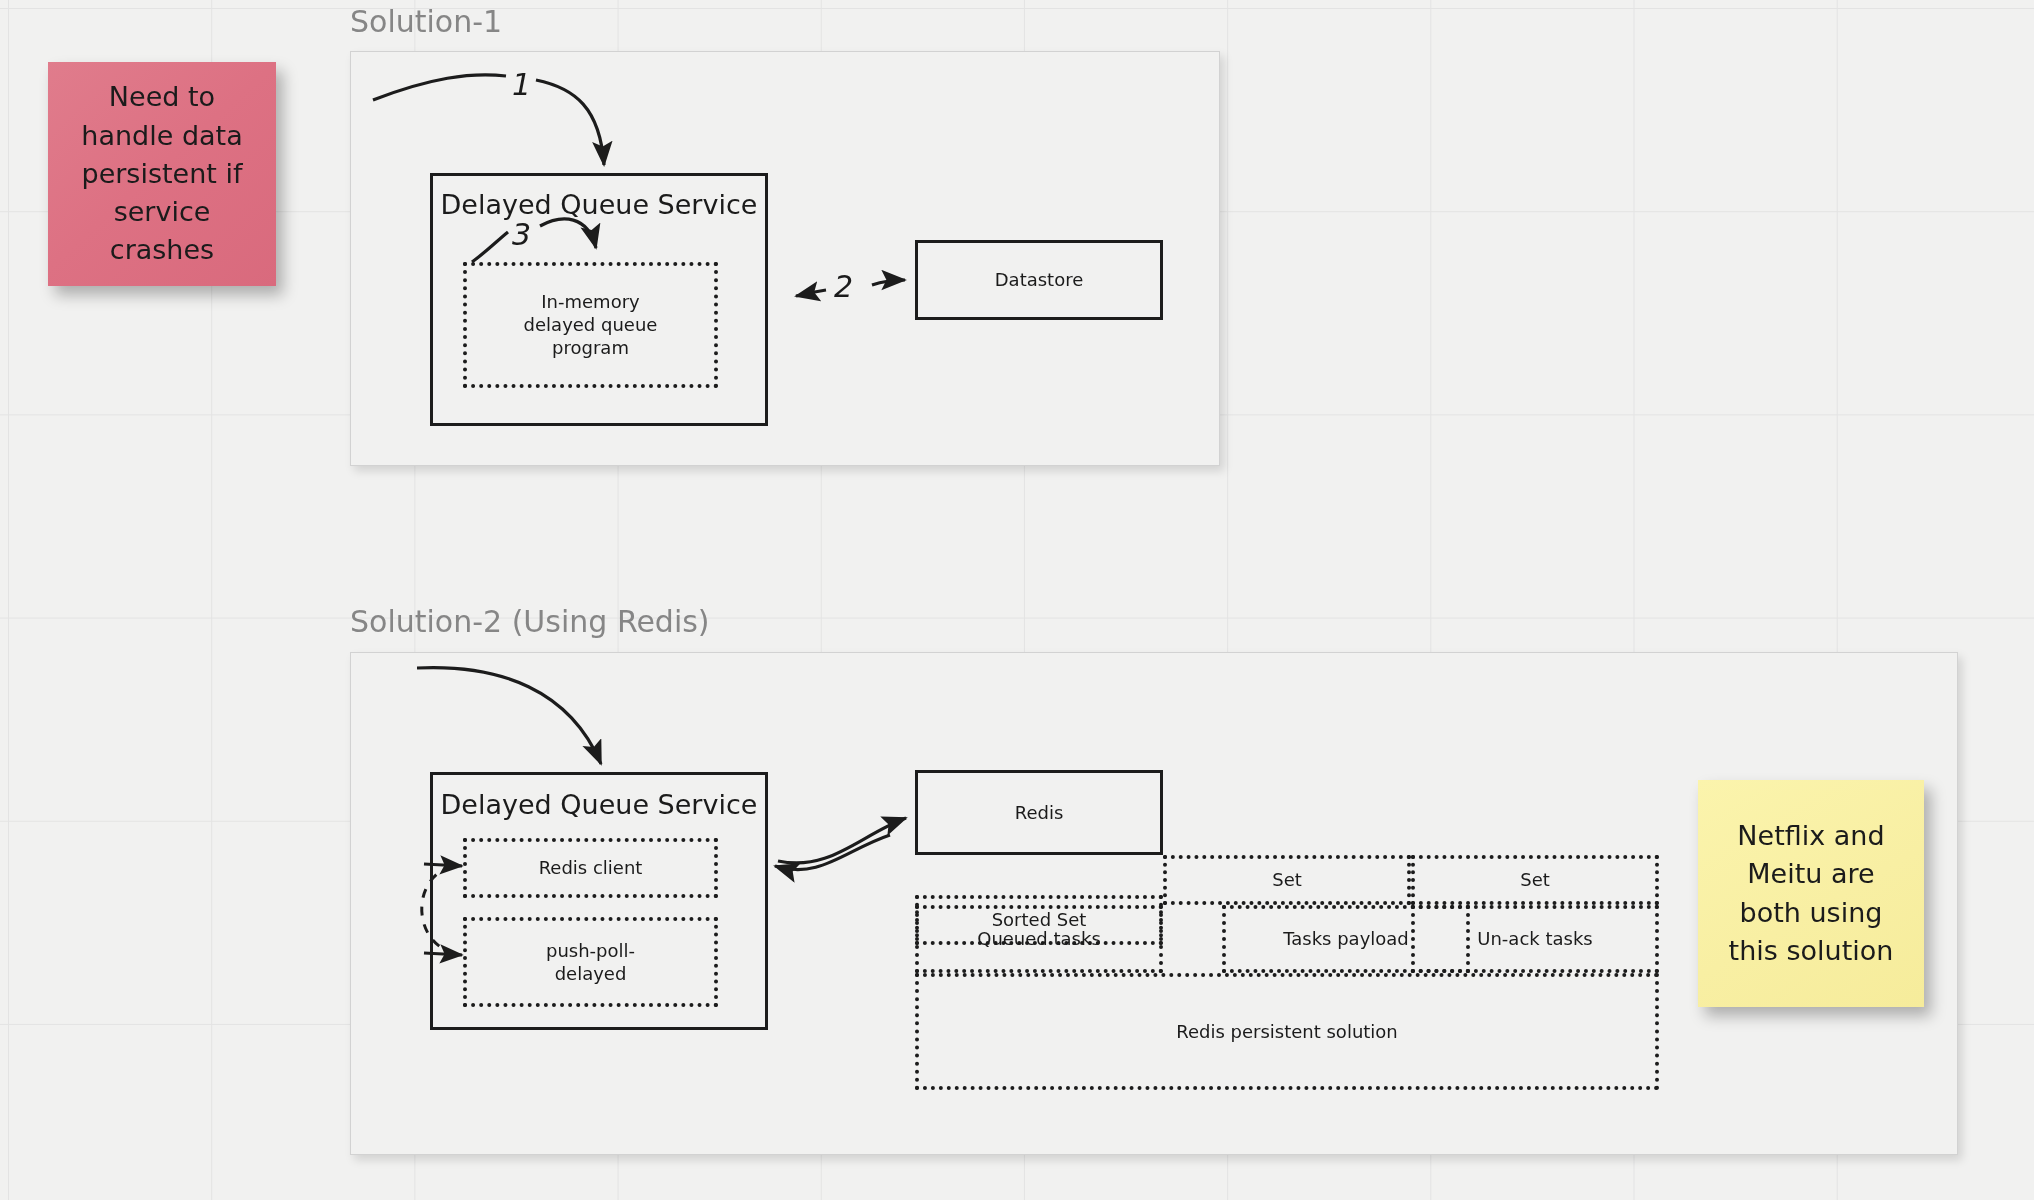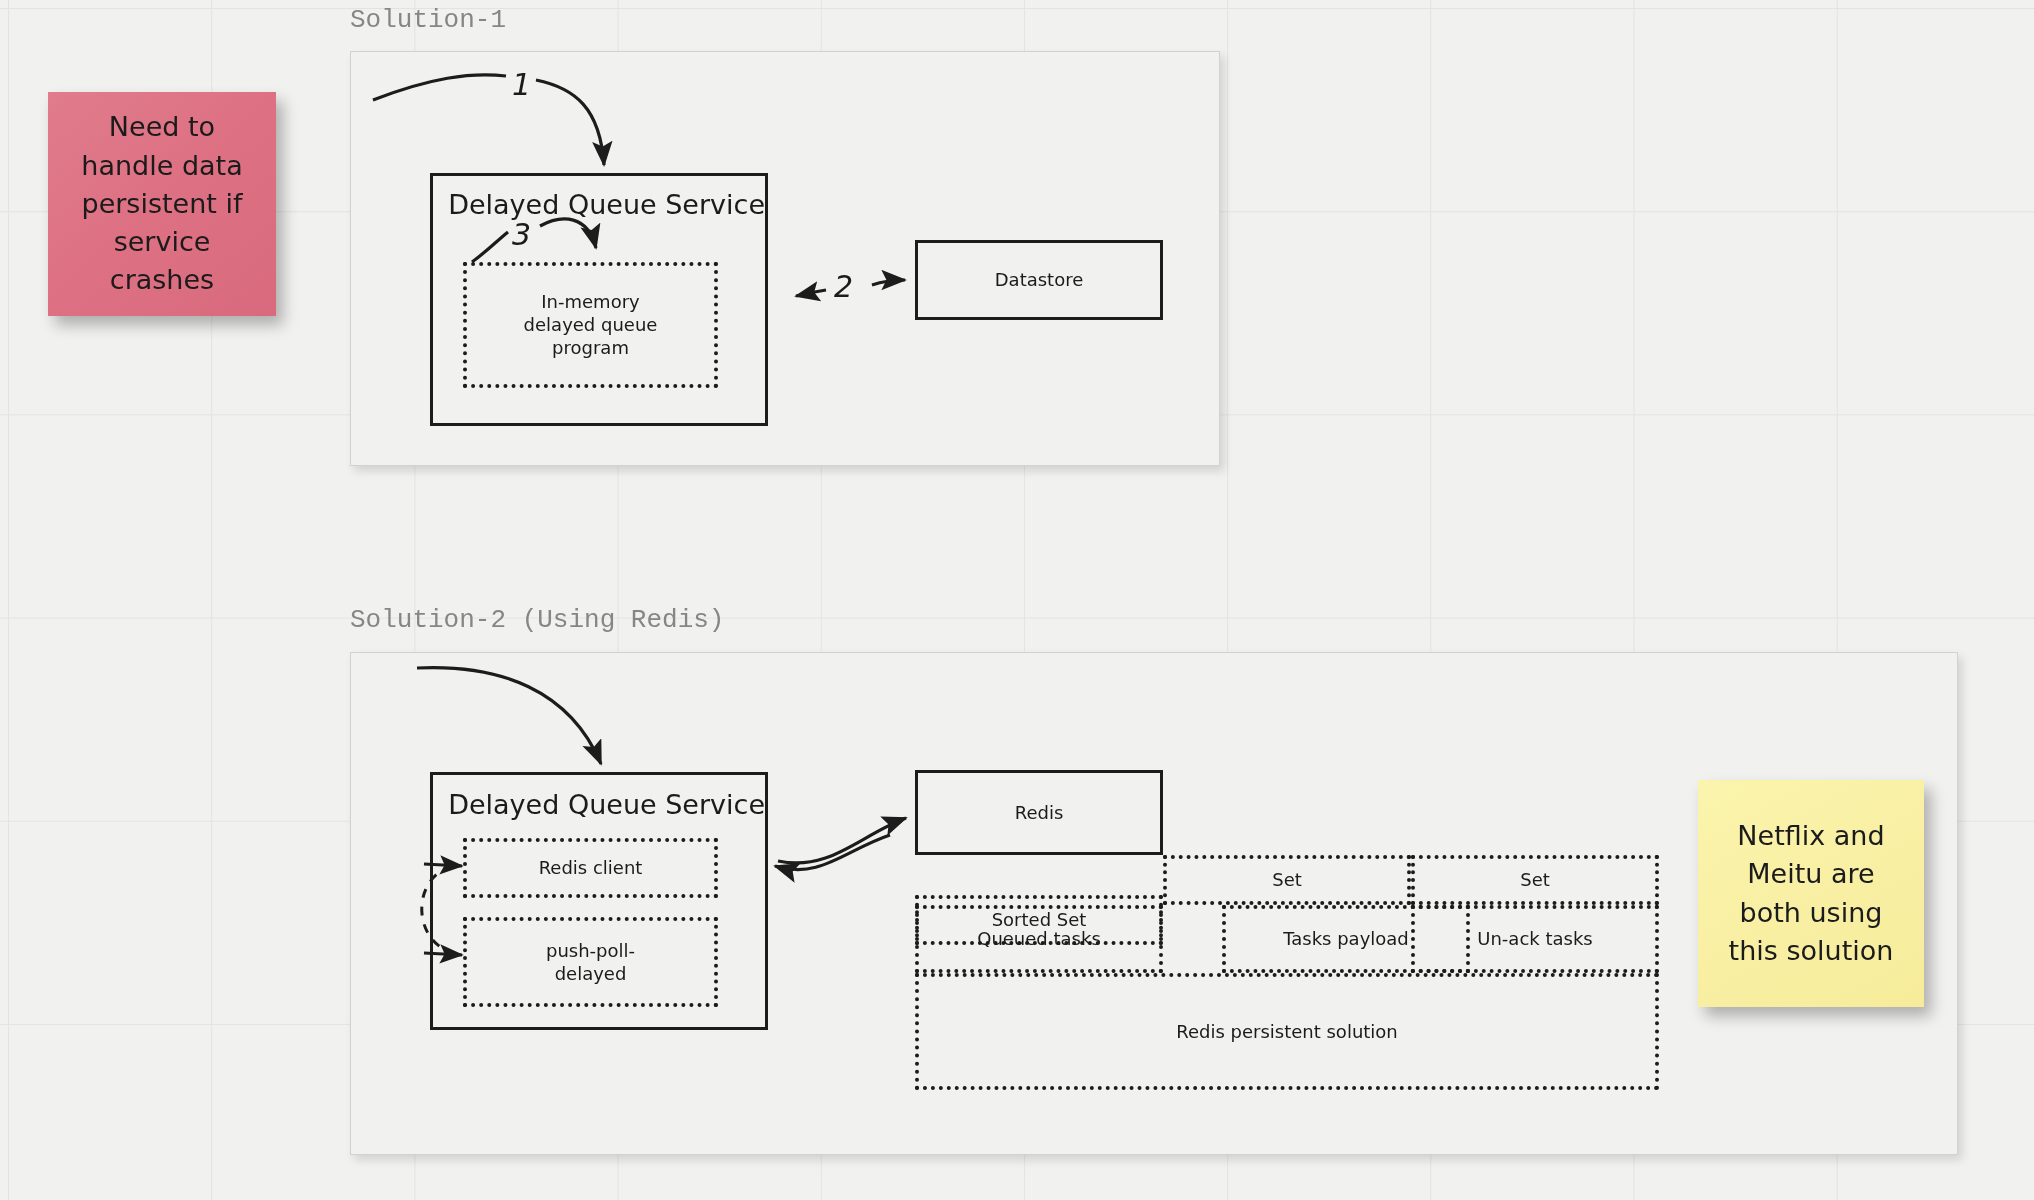--- a/index.html
+++ b/index.html
@@ -30,24 +30,23 @@
   .panel {
     position: absolute;
     background: #f1f1f0;
     border: 1px solid #d2d2d2;
     box-shadow: 4px 5px 9px rgba(0,0,0,0.13);
     box-sizing: border-box;
   }
   .panel-title {
     position: absolute;
     color: #868686;
-    font-size: 26px;
+    font-size: 30px;
     line-height: 1;
     white-space: nowrap;
-    font-family: Liberation Mono, monospace;
   }
 
   .solidbox {
     position: absolute;
     border: 3px solid #1c1c1c;
     background: transparent;
     box-sizing: border-box;
   }
   .dotbox {
     position: absolute;
@@ -58,21 +57,21 @@
   .dashbox {
     position: absolute;
     border: 4px dashed #1c1c1c;
     background: transparent;
     box-sizing: border-box;
   }
 
   .boxlabel {
     position: absolute;
     left: 0; right: 0;
-    text-align: right;
+    text-align: center;
     color: #1b1b1b;
     font-size: 27px;
     line-height: 1.28;
     white-space: pre-line;
   }
   .centered-label {
     position: absolute;
     left: 0; right: 0; top: 50%;
     transform: translateY(-50%);
     text-align: center;
@@ -191,21 +190,21 @@
     <div class="centered-label">Tasks payload</div>
   </div>
   <div class="dotbox" style="left:1411px; top:905px; width:248px; height:68px;">
     <div class="centered-label">Un-ack tasks</div>
   </div>
 
   <div class="dotbox" style="left:915px; top:973px; width:744px; height:117px;">
     <div class="centered-label">Redis persistent solution</div>
   </div>
 
-  <div class="sticky sticky-red" style="left:48px; top:62px; width:228px; height:224px;margin-top:30px;">
+  <div class="sticky sticky-red" style="left:48px; top:62px; width:228px; height:224px;">
     <div class="sticky-text">Need to
 handle data
 persistent if
 service
 crashes</div>
   </div>
 
   <div class="sticky sticky-yellow" style="left:1698px; top:780px; width:226px; height:227px;">
     <div class="sticky-text">Netflix and
 Meitu are

